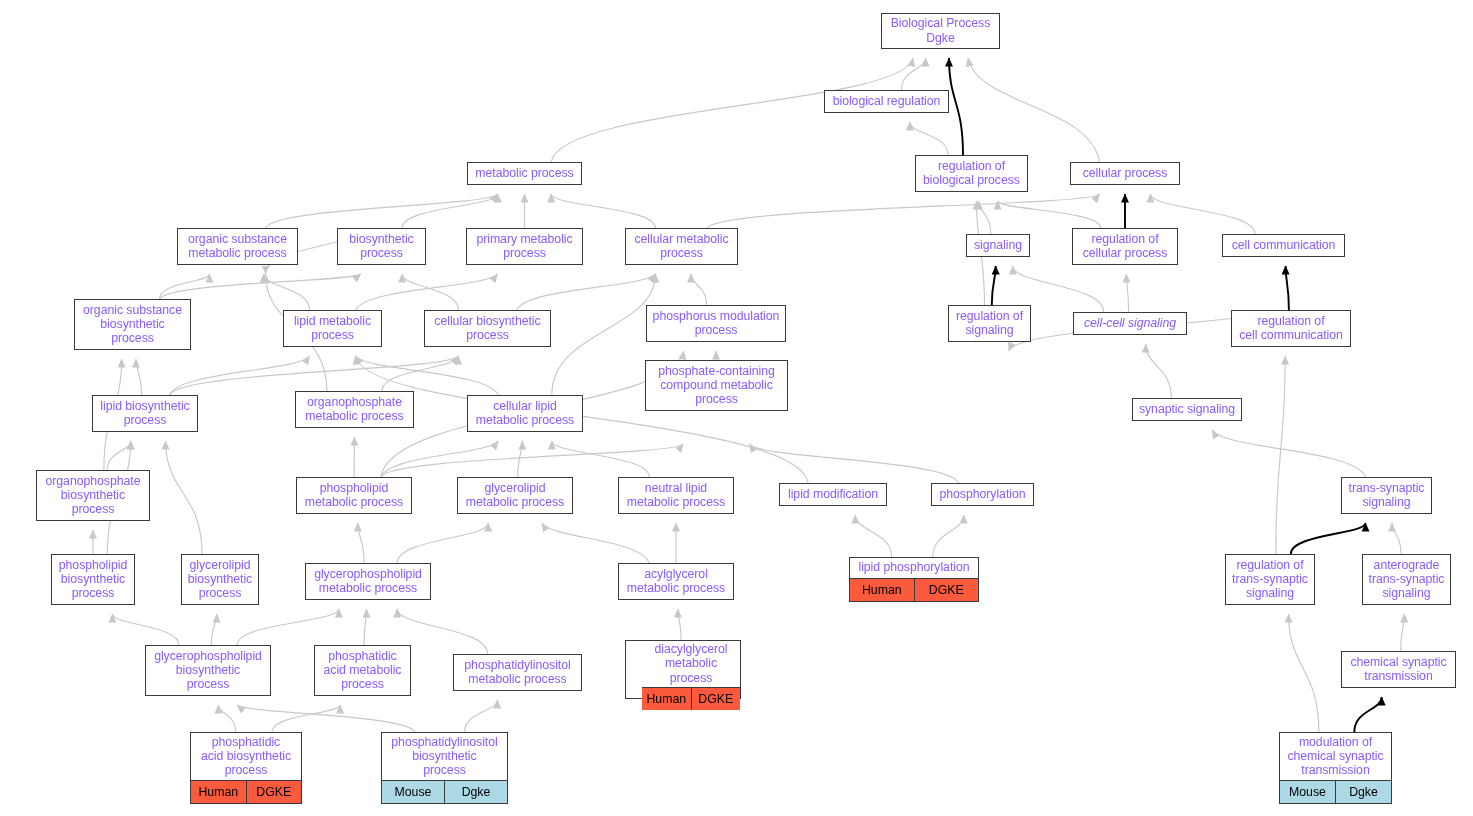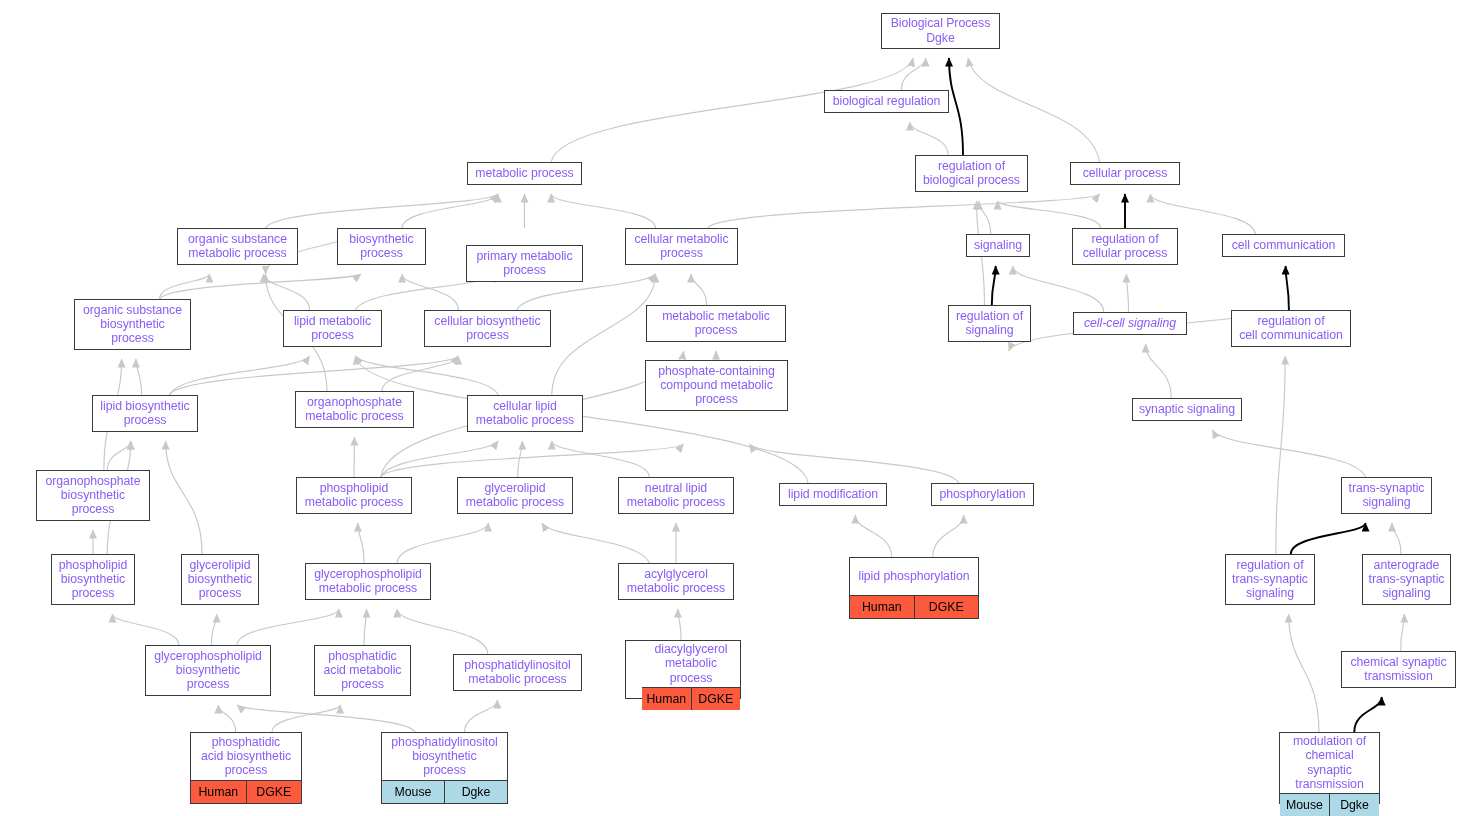--- a/index.html
+++ b/index.html
@@ -152,21 +152,21 @@
       <div class="title">cellular process</div>
     </div>
     <div class="node" style="left: 177px; top: 228px; width: 121px; height: 37px;">
       <div class="title">organic substance
 metabolic process</div>
     </div>
     <div class="node" style="left: 337px; top: 228px; width: 89px; height: 37px;">
       <div class="title">biosynthetic
 process</div>
     </div>
-    <div class="node" style="left: 466px; top: 245px; width: 117px; height: 37px;">
+    <div class="node" style="left: 466px; top: 228px; width: 117px; height: 37px;">
       <div class="title">primary metabolic
 process</div>
     </div>
     <div class="node" style="left: 625px; top: 228px; width: 113px; height: 37px;">
       <div class="title">cellular metabolic
 process</div>
     </div>
     <div class="node" style="left: 966px; top: 234px; width: 64px; height: 23px;">
       <div class="title">signaling</div>
     </div>
@@ -184,21 +184,21 @@
     </div>
     <div class="node" style="left: 283px; top: 310px; width: 99px; height: 37px;">
       <div class="title">lipid metabolic
 process</div>
     </div>
     <div class="node" style="left: 424px; top: 310px; width: 127px; height: 37px;">
       <div class="title">cellular biosynthetic
 process</div>
     </div>
     <div class="node" style="left: 646px; top: 305px; width: 140px; height: 37px;">
-      <div class="title">metabolic metabolic
+      <div class="title">phosphorus modulation
 process</div>
     </div>
     <div class="node" style="left: 948px; top: 305px; width: 83px; height: 37px;">
       <div class="title">regulation of
 signaling</div>
     </div>
     <div class="node" style="left: 1073px; top: 312px; width: 114px; height: 23px; font-style: italic;">
       <div class="title">cell-cell signaling</div>
     </div>
     <div class="node" style="left: 1231px; top: 310px; width: 120px; height: 37px;">
@@ -263,21 +263,21 @@
 process</div>
     </div>
     <div class="node" style="left: 305px; top: 563px; width: 126px; height: 37px;">
       <div class="title">glycerophospholipid
 metabolic process</div>
     </div>
     <div class="node" style="left: 618px; top: 563px; width: 116px; height: 37px;">
       <div class="title">acylglycerol
 metabolic process</div>
     </div>
-    <div class="node" style="left: 849px; top: 557px; width: 130px; height: 62px;">
+    <div class="node" style="left: 849px; top: 557px; width: 130px; height: 45px;">
       <div class="title">lipid phosphorylation</div>
       <div class="annot human">
         <div class="cell">Human</div>
         <div class="cell">DGKE</div>
       </div>
     </div>
     <div class="node" style="left: 1225px; top: 554px; width: 90px; height: 51px;">
       <div class="title">regulation of
 trans-synaptic
 signaling</div>
@@ -324,21 +324,21 @@
     </div>
     <div class="node" style="left: 381px; top: 732px; width: 127px; height: 72px;">
       <div class="title">phosphatidylinositol
 biosynthetic
 process</div>
       <div class="annot mouse">
         <div class="cell">Mouse</div>
         <div class="cell">Dgke</div>
       </div>
     </div>
-    <div class="node" style="left: 1279px; top: 732px; width: 101px; height: 72px;">
+    <div class="node" style="left: 1279px; top: 732px; width: 113px; height: 72px;">
       <div class="title">modulation of
 chemical synaptic
 transmission</div>
       <div class="annot mouse">
         <div class="cell">Mouse</div>
         <div class="cell">Dgke</div>
       </div>
     </div>
   </div>
 

